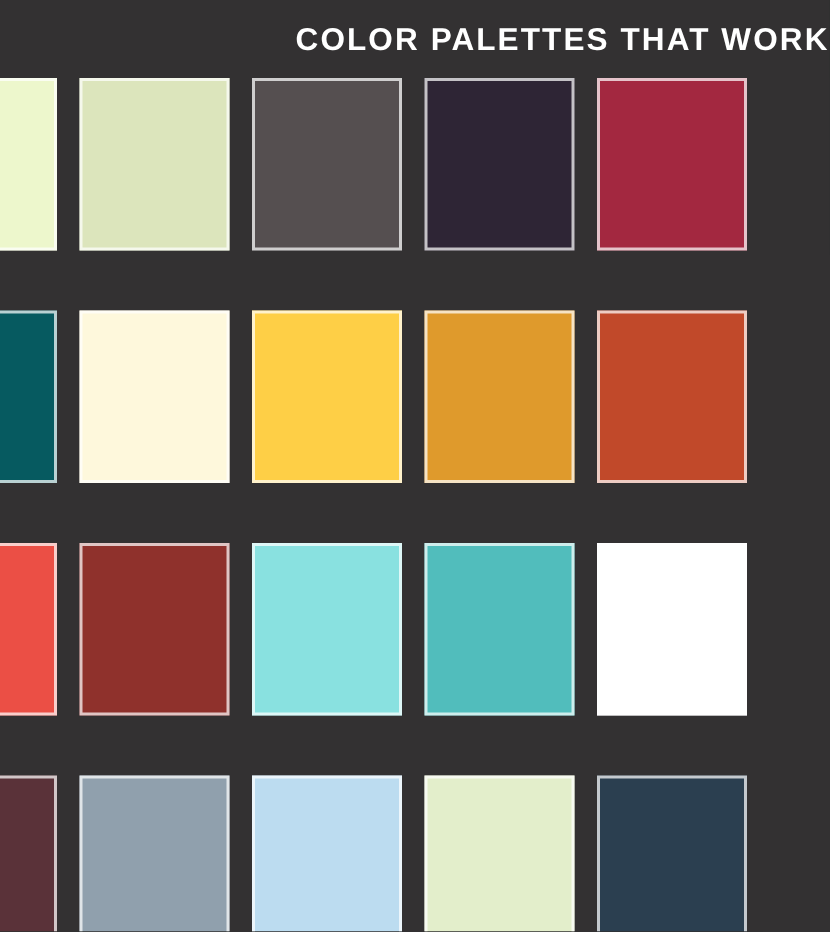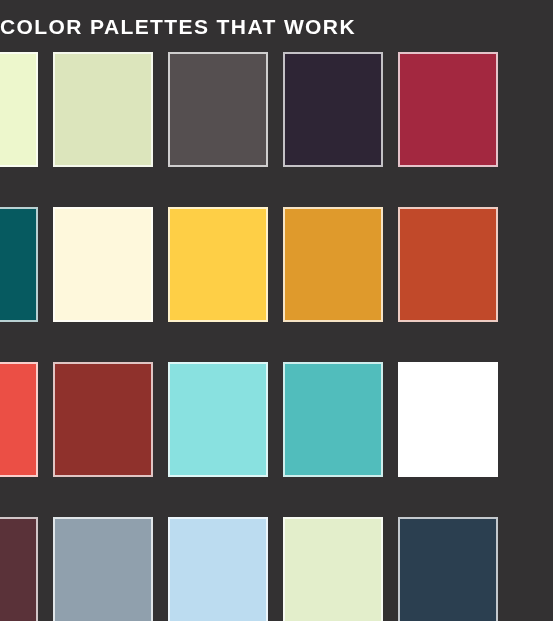--- a/index.html
+++ b/index.html
@@ -22,21 +22,21 @@
     height: 621px;
     background: #333132;
     overflow: hidden;
   }
 
   
   .title-bar {
     height: 52px;
     display: flex;
     align-items: center;
-    justify-content: flex-start;
+    justify-content: flex-end;
     background: #333132;
   }
 
   .title-text {
     color: #FFFFFF;
     font-family: "Liberation Sans", sans-serif;
     font-size: 21px;
     font-weight: bold;
     letter-spacing: 1.4px;
     text-transform: uppercase;

